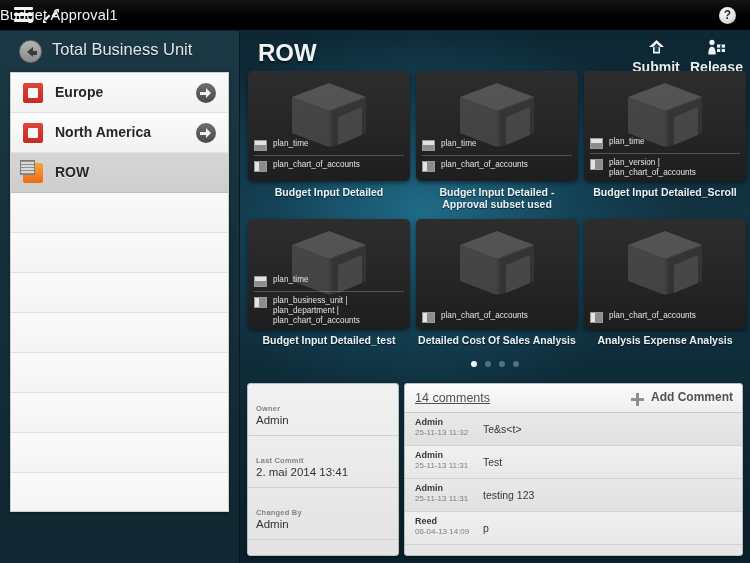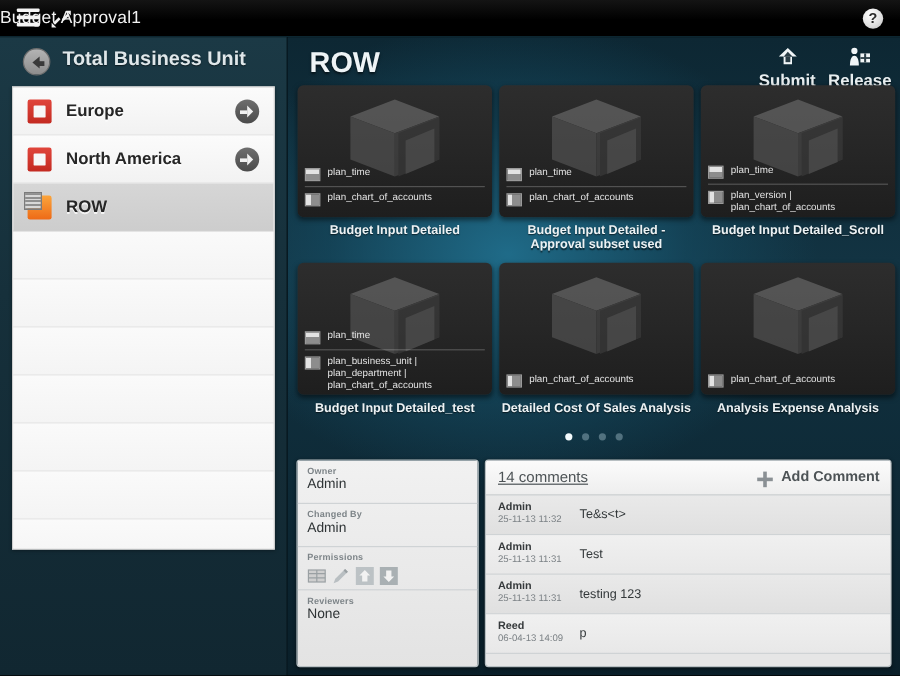--- a/index.html
+++ b/index.html
@@ -54,25 +54,25 @@
     content: ""; position: absolute; left: 6.5px; top: 6px;
     width: 0; height: 0;
     border-top: 5.5px solid transparent; border-bottom: 5.5px solid transparent;
     border-right: 6px solid #3a3a3a;
   }
   .back-btn::before {
     content: ""; position: absolute; left: 11px; top: 9.5px; width: 6px; height: 4px; background: #3a3a3a;
   }
   .sb-title {
     position: absolute; left: 52px; top: 9px;
-    color: #dfe7ea; font-size: 16.5px; font-weight: bold;
+    color: #dfe7ea; font-size: 16.5px; font-weight: normal;
     text-shadow: 0 1px 1px rgba(0,0,0,.55);
   }
   .sb-list {
-    position: absolute; left: 10px; top: 41px; width: 219px; height: 386px;
+    position: absolute; left: 10px; top: 41px; width: 219px; height: 440px;
     background: #f7f7f7;
     border: 1px solid #cfcfcf;
     box-shadow: 0 1px 3px rgba(0,0,0,.4);
     overflow: hidden;
   }
   .sb-row {
     position: relative; height: 40px; border-bottom: 1px solid #e2e2e2;
     background: linear-gradient(to bottom,#fbfbfb, #f2f2f2);
   }
   .sb-row.selected { background: linear-gradient(to bottom,#d6d6d6,#cdcdcd); border-bottom-color: #c0c0c0; }
@@ -173,21 +173,21 @@
   .dot.active { background: #f4fafc; }
 
   
   .info-panel {
     position: absolute; left: 7px; top: 352px; width: 152px; height: 173px;
     background: linear-gradient(to bottom,#f1f1f1,#e3e3e3);
     border: 1px solid #b7bfc2; border-radius: 3px;
     box-shadow: 0 1px 3px rgba(0,0,0,.45);
     overflow: hidden;
   }
-  .info-row { position: relative; padding: 4px 8px 4px 8px; border-bottom: 1px solid #cfd3d5; height: 36px; }
+  .info-row { position: relative; padding: 4px 8px 4px 8px; border-bottom: 1px solid #cfd3d5; height: 36px; margin-top: 16px; }
   .info-row:last-child { border-bottom: none; }
   .info-key { color: #7d8488; font-size: 7.5px; font-weight: bold; letter-spacing: .2px; }
   .info-val { color: #2e3335; font-size: 11.5px; margin-top: 1px; }
   .perm-icons { display: flex; gap: 4px; margin-top: 3px; }
   .perm-ic { width: 16px; height: 16px; position: relative; }
 
   .comments-panel {
     position: absolute; left: 164px; top: 352px; width: 339px; height: 173px;
     background: #e6e6e6;
     border: 1px solid #b7bfc2; border-radius: 3px;
@@ -419,20 +419,24 @@
         <div class="dot active"></div>
         <div class="dot"></div>
         <div class="dot"></div>
         <div class="dot"></div>
       </div>
 
     <div class="info-panel" id="info-panel">
         <div class="info-row">
           <div class="info-key">Owner</div>
           <div class="info-val">Admin</div>
+        </div>
+        <div class="info-row">
+          <div class="info-key">Last Commit</div>
+          <div class="info-val">2. mai 2014 13:41</div>
         </div>
         <div class="info-row">
           <div class="info-key">Changed By</div>
           <div class="info-val">Admin</div>
         </div>
         <div class="info-row">
           <div class="info-key">Permissions</div>
           <div class="perm-icons">
             <div class="perm-ic"><svg width="16" height="16" viewBox="0 0 16 16">
                 <rect x="1" y="3" width="14" height="10" fill="#cfcfcf" stroke="#9aa0a3"></rect>

